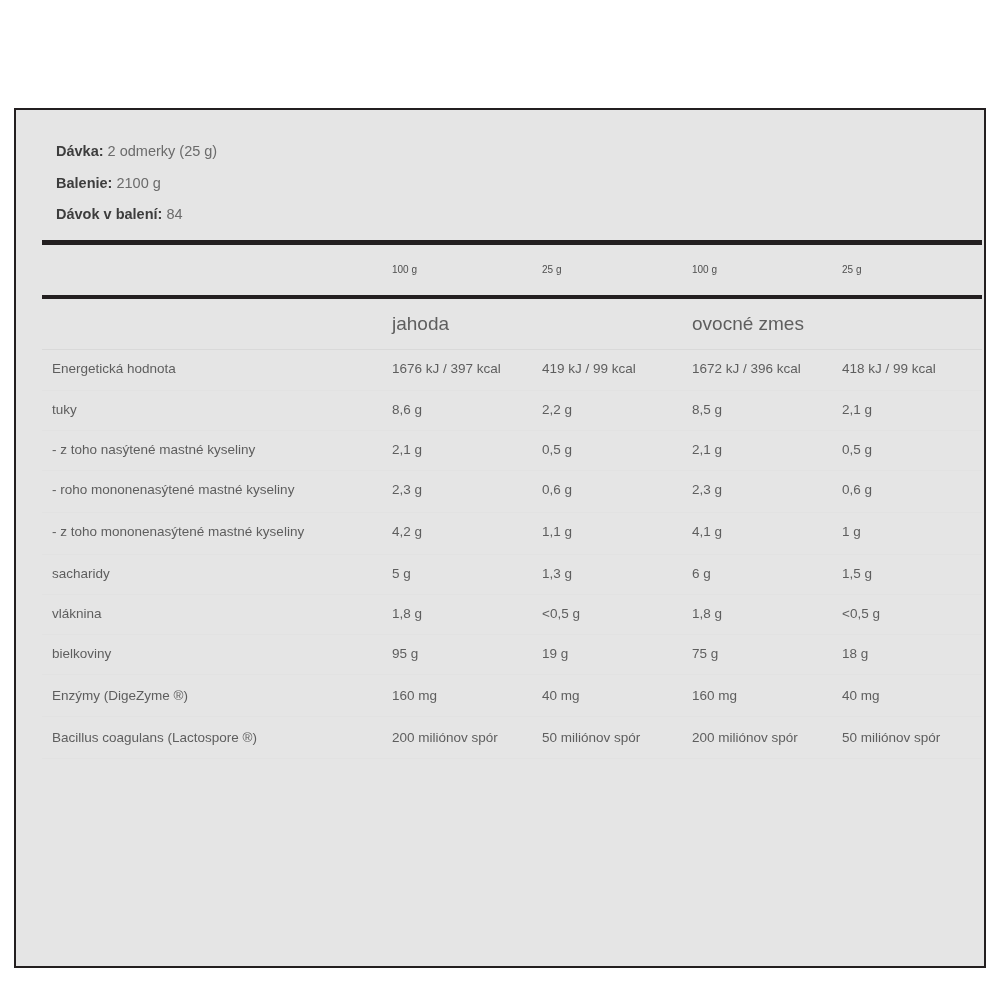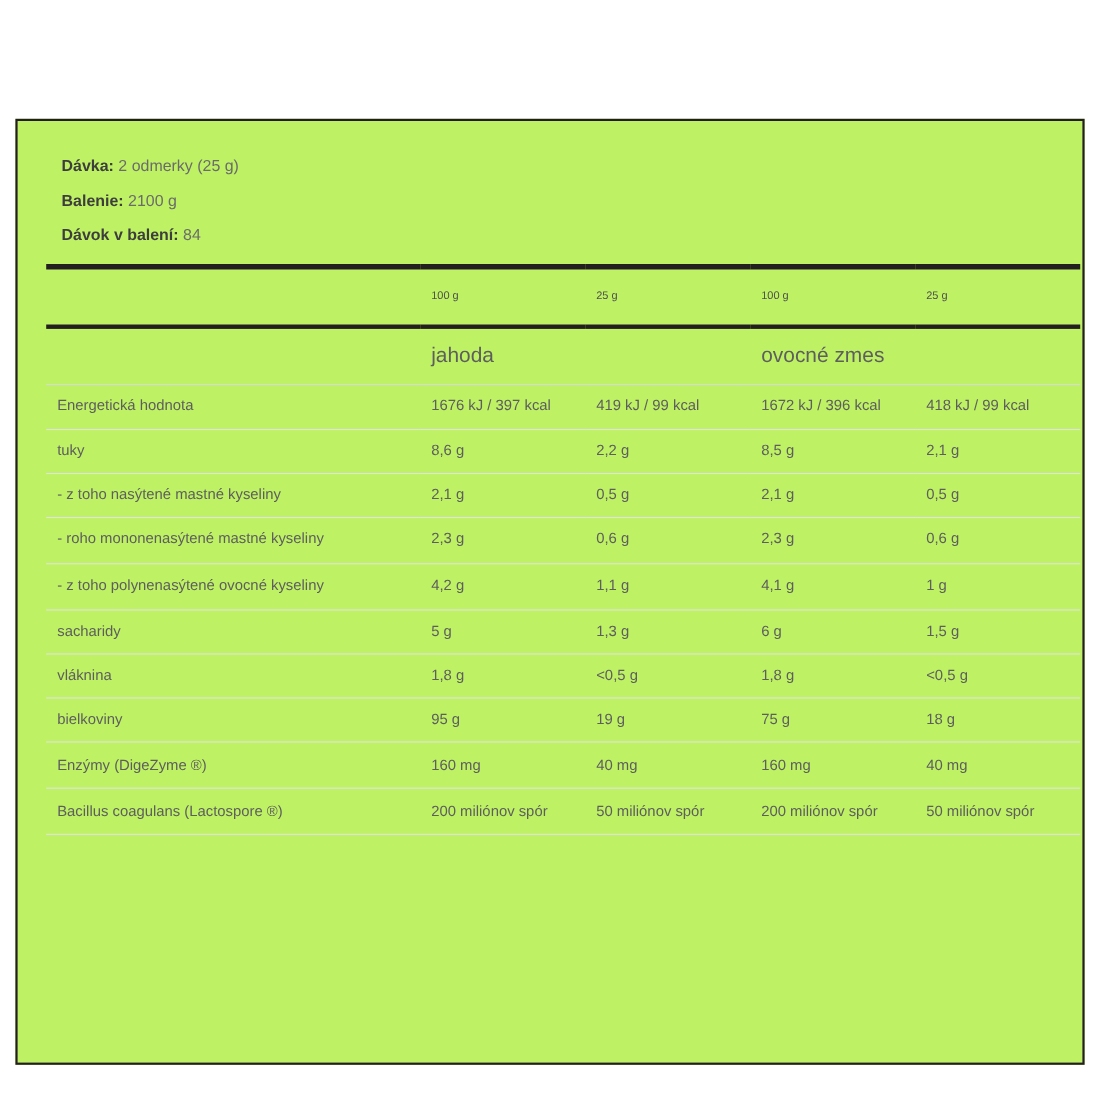--- a/index.html
+++ b/index.html
@@ -21,21 +21,21 @@
     box-sizing: border-box;
   }
   .panel {
     position: absolute;
     left: 14px;
     top: 108px;
     width: 972px;
     height: 860px;
     border: 2px solid #231f20;
     box-sizing: border-box;
-    background: #bef264;
+    background: #e5e5e5;
     padding: 26px 22px 0 22px;
   }
   .summary {
     margin: 8px 0 0 18px;
     font-size: 14.5px;
     line-height: 1.0;
     color: #5a5a5a;
   }
   .summary-row {
     margin-bottom: 17px;
@@ -179,21 +179,21 @@
           <td>0,5 g</td>
         </tr>
         <tr class="data tall">
           <td class="name">- roho mononenasýtené mastné kyseliny</td>
           <td>2,3 g</td>
           <td>0,6 g</td>
           <td>2,3 g</td>
           <td>0,6 g</td>
         </tr>
         <tr class="data tall">
-          <td class="name">- z toho polynenasýtené ovocné kyseliny</td>
+          <td class="name">- z toho mononenasýtené mastné kyseliny</td>
           <td>4,2 g</td>
           <td>1,1 g</td>
           <td>4,1 g</td>
           <td>1 g</td>
         </tr>
         <tr class="data">
           <td class="name">sacharidy</td>
           <td>5 g</td>
           <td>1,3 g</td>
           <td>6 g</td>

